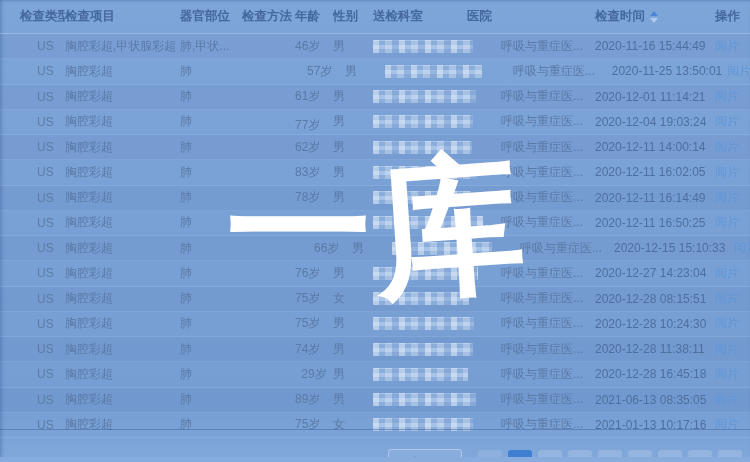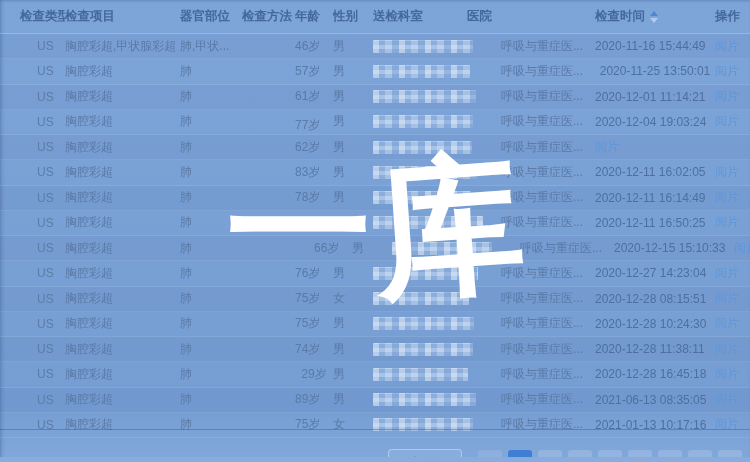--- a/index.html
+++ b/index.html
@@ -149,21 +149,21 @@
         </div>
         <div class="td" style="width: 94px;">呼吸与重症医...</div>
         <div class="td td-time" style="width: 120px;">2020-11-16 15:44:49</div>
         <div class="td" style="width: 35px;"><span class="link">阅片</span></div>
       </div>
       <div class="tr">
         <div class="td first td-type" style="width: 65px;">US</div>
         <div class="td" style="width: 115px;">胸腔彩超</div>
         <div class="td" style="width: 62px;">肺</div>
         <div class="td" style="width: 53px;"></div>
-        <div class="td" style="width: 38px;">57岁</div>
+        <div class="td" style="width: 38px; margin-left: 12px;">57岁</div>
         <div class="td" style="width: 40px;">男</div>
         <div class="td" style="width: 128px;">
           <div class="censor" style="width: 97px;"></div>
         </div>
         <div class="td" style="width: 94px;">呼吸与重症医...</div>
         <div class="td td-time" style="width: 120px; text-align: center;">2020-11-25 13:50:01</div>
         <div class="td" style="width: 35px;"><span class="link">阅片</span></div>
       </div>
       <div class="tr stripe">
         <div class="td first td-type" style="width: 65px;">US</div>
@@ -197,20 +197,21 @@
         <div class="td first td-type" style="width: 65px;">US</div>
         <div class="td" style="width: 115px;">胸腔彩超</div>
         <div class="td" style="width: 62px;">肺</div>
         <div class="td" style="width: 53px;"></div>
         <div class="td" style="width: 38px;">62岁</div>
         <div class="td" style="width: 40px;">男</div>
         <div class="td" style="width: 128px;">
           <div class="censor" style="width: 99px;"></div>
         </div>
         <div class="td" style="width: 94px;">呼吸与重症医...</div>
+        <div class="td td-time" style="width: 120px;">2020-12-11 14:00:14</div>
         <div class="td" style="width: 35px;"><span class="link">阅片</span></div>
       </div>
       <div class="tr">
         <div class="td first td-type" style="width: 65px;">US</div>
         <div class="td" style="width: 115px;">胸腔彩超</div>
         <div class="td" style="width: 62px;">肺</div>
         <div class="td" style="width: 53px;"></div>
         <div class="td" style="width: 38px;">83岁</div>
         <div class="td" style="width: 40px;">男</div>
         <div class="td" style="width: 128px;">

